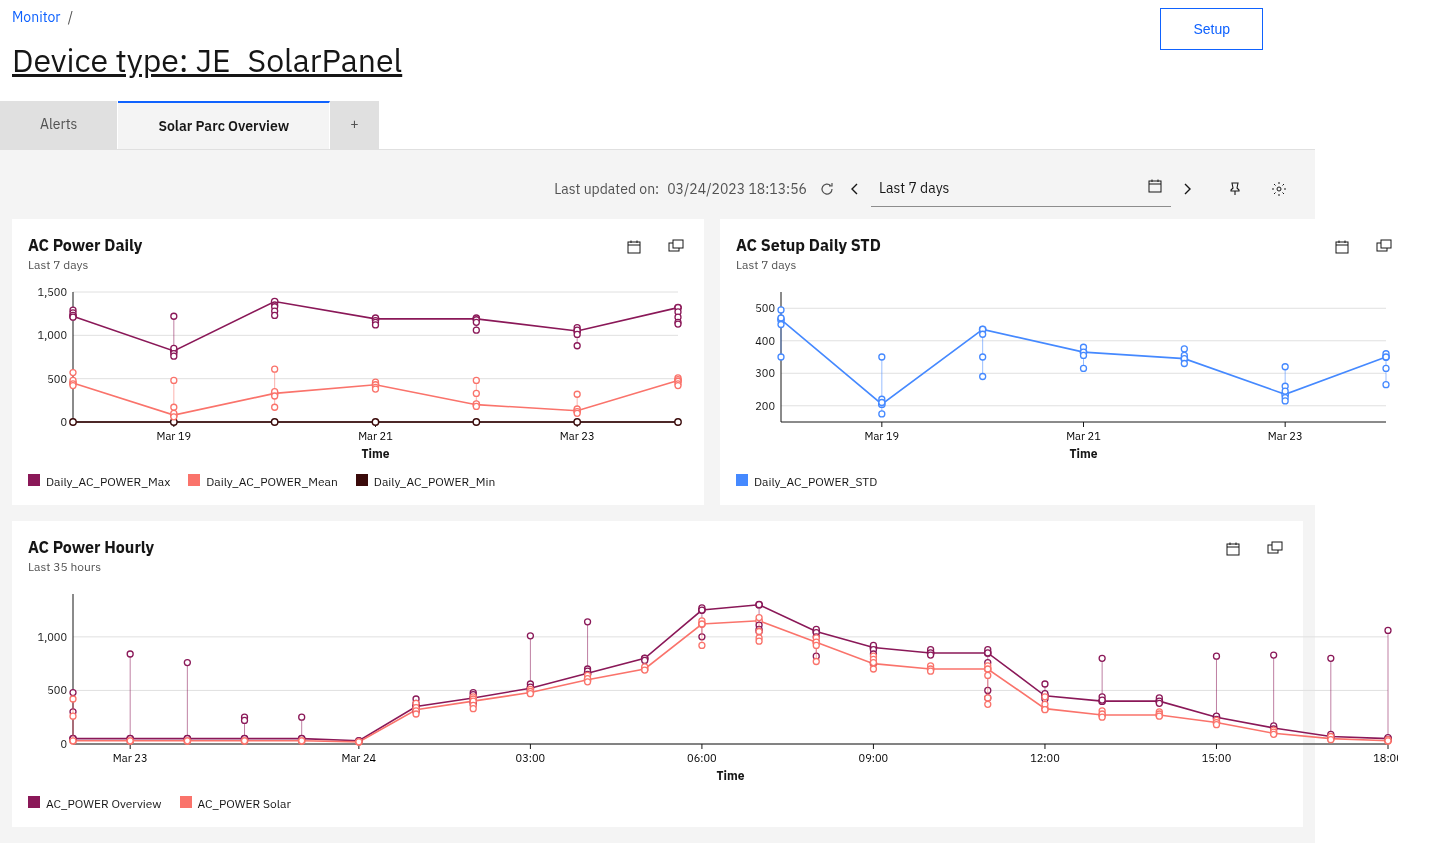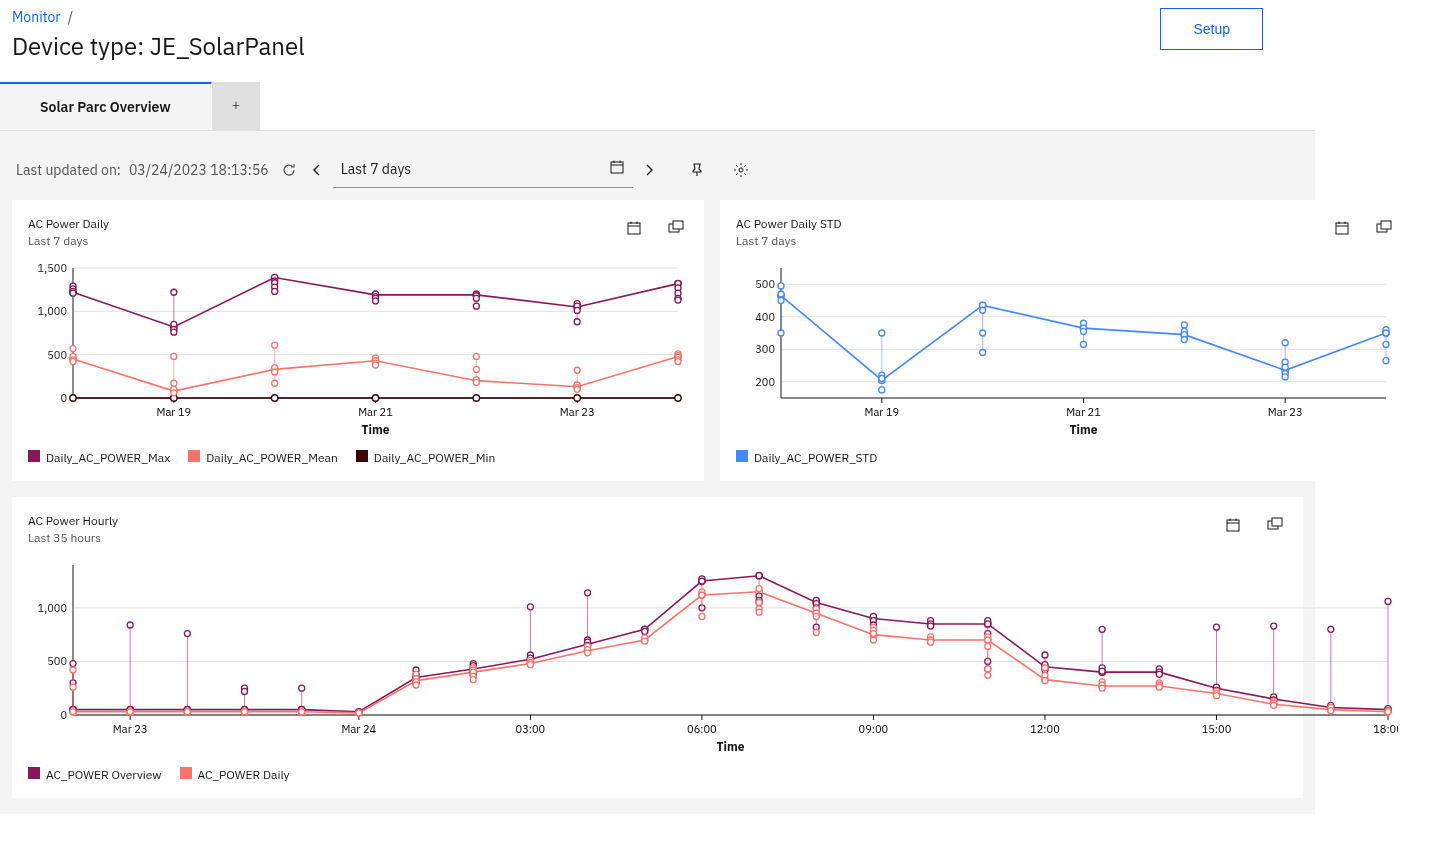--- a/index.html
+++ b/index.html
@@ -3,38 +3,38 @@
 <meta charset="utf-8">
 <style>
   * { box-sizing: border-box; margin: 0; padding: 0; }
   body { font-family: "IBM Plex Sans", -apple-system, BlinkMacSystemFont, "Segoe UI", Helvetica, Arial, sans-serif; background: #fff; color: #161616; font-size: 14px; }
   .page { width: 1315px; }
   .header { padding: 8px 12px 0 12px; display: flex; justify-content: space-between; align-items: flex-start; }
   .header-left { }
   .breadcrumb { font-size: 14px; color: #0f62fe; }
   .breadcrumb .sep { color: #525252; margin: 0 4px; }
   .breadcrumb a { color: #0f62fe; text-decoration: none; }
-  .page-title { font-size: 24px; font-weight: 400; margin-top: 4px; }
+  .page-title { font-size: 32px; font-weight: 400; margin-top: 13px; text-decoration: underline; }
   .setup-btn { border: 1px solid #0f62fe; color: #0f62fe; background: #fff; padding: 12px 32px; font-size: 14px; cursor: pointer; margin-right: 40px; }
   .tabs { display: flex; margin-top: 20px; border-bottom: 1px solid #e0e0e0; background:#fff; }
   .tab { padding: 14px 40px; font-size: 14px; background: #e0e0e0; color: #525252; border-right: 1px solid #fff; cursor: pointer; }
   .tab.active { background: #f4f4f4; color: #161616; font-weight: 600; border-top: 2px solid #0f62fe; }
   .tab.add { padding: 14px 20px; background: #e0e0e0; }
   .content { background: #f4f4f4; padding: 16px 12px; }
-  .toolbar { display: flex; justify-content: flex-start; align-items: center; padding: 4px 12px 12px 4px; }
+  .toolbar { display: flex; justify-content: flex-end; align-items: center; padding: 4px 12px 12px 4px; }
   .toolbar-left { display: flex; align-items: center; gap: 8px; color: #525252; }
   .toolbar-right { display: flex; align-items: center; gap: 20px; }
   .range-picker { display: flex; align-items: center; gap: 0; }
   .range-picker .chev { width: 32px; height: 32px; display:flex; align-items:center; justify-content:center; cursor:pointer; }
   .range-select { border: none; border-bottom: 1px solid #8d8d8d; background: transparent; padding: 8px 8px; width: 300px; display: flex; justify-content: space-between; align-items: center; cursor: pointer; }
   .icon-btn { width: 24px; height: 24px; display:flex; align-items:center; justify-content:center; cursor:pointer; }
   .cards-row { display: flex; gap: 16px; }
   .card { background: #fff; flex: 1; padding: 16px; }
   .card-header { display: flex; justify-content: space-between; align-items: flex-start; }
-  .card-title { font-size: 12px; font-weight: 400; }
+  .card-title { font-size: 16px; font-weight: 700; }
   .card-subtitle { font-size: 12px; color: #525252; margin-top: 2px; }
   .card-actions { display: flex; gap: 18px; }
   .chart { margin-top: 12px; }
   .chart svg { display: block; }
   .axis-label { font-size: 12px; font-weight: 700; text-anchor: middle; fill:#161616; }
   .legend { display: flex; gap: 18px; margin-top: 10px; font-size: 12px; color:#161616; align-items:center; }
   .legend-item { display: flex; align-items: flex-start; gap: 6px; }
   .legend-swatch { width: 12px; height: 12px; }
   .card.full { margin-top: 16px; }
 </style>
@@ -47,20 +47,21 @@
     <div class="breadcrumb">
       <a href="#">Monitor</a>
       <span class="sep">/</span>
     </div>
     <h1 class="page-title">Device type: JE_SolarPanel</h1>
   </div>
   <button class="setup-btn">Setup</button>
 </div>
 
 <div class="tabs">
+  <div class="tab">Alerts</div>
   <div class="tab active">Solar Parc Overview</div>
   <div class="tab add">+</div>
 </div>
 
 <div class="content">
   <div class="toolbar">
     <div class="toolbar-left">
       <span>Last updated on:</span>
       <span>03/24/2023 18:13:56</span>
       <span class="icon-btn">
@@ -261,21 +262,21 @@
         <div class="legend-item">
               <span class="legend-swatch" style="background:#3a0a0a"></span>
               <span>Daily_AC_POWER_Min</span>
             </div>
       </div>
     </div>
 
     <div class="card">
       <div class="card-header">
         <div>
-          <div class="card-title">AC Power Daily STD</div>
+          <div class="card-title">AC Setup Daily STD</div>
           <div class="card-subtitle">Last 7 days</div>
         </div>
         <div class="card-actions">
           <span class="icon-btn">
                 <svg width="16" height="16" viewBox="0 0 16 16">
                   <rect x="2" y="3" width="12" height="11" stroke="#161616" fill="none"></rect>
                   <line x1="2" y1="6" x2="14" y2="6" stroke="#161616"></line>
                   <line x1="5" y1="1.5" x2="5" y2="4" stroke="#161616"></line>
                   <line x1="11" y1="1.5" x2="11" y2="4" stroke="#161616"></line>
                 </svg>
@@ -659,19 +660,19 @@
             <circle cx="1360" cy="154.78571428571428" r="3" fill="#fff" stroke="#fa736b" stroke-width="1.3"></circle>
           </svg>
     </div>
     <div class="legend">
       <div class="legend-item">
             <span class="legend-swatch" style="background:#8a1858"></span>
             <span>AC_POWER Overview</span>
           </div>
       <div class="legend-item">
             <span class="legend-swatch" style="background:#fa736b"></span>
-            <span>AC_POWER Daily</span>
+            <span>AC_POWER Solar</span>
           </div>
     </div>
   </div>
 
 </div>
 </div>
 
 </body></html>

